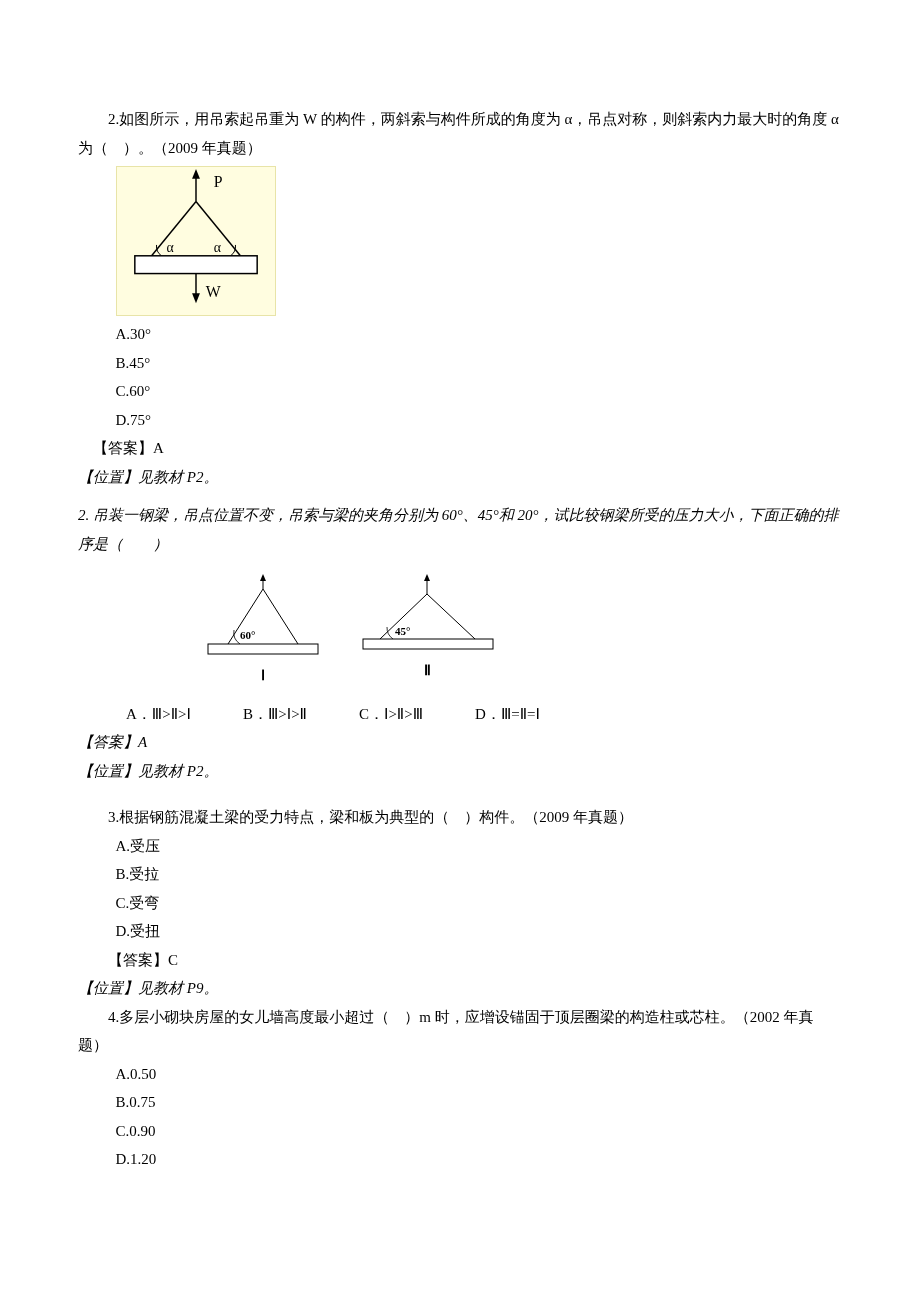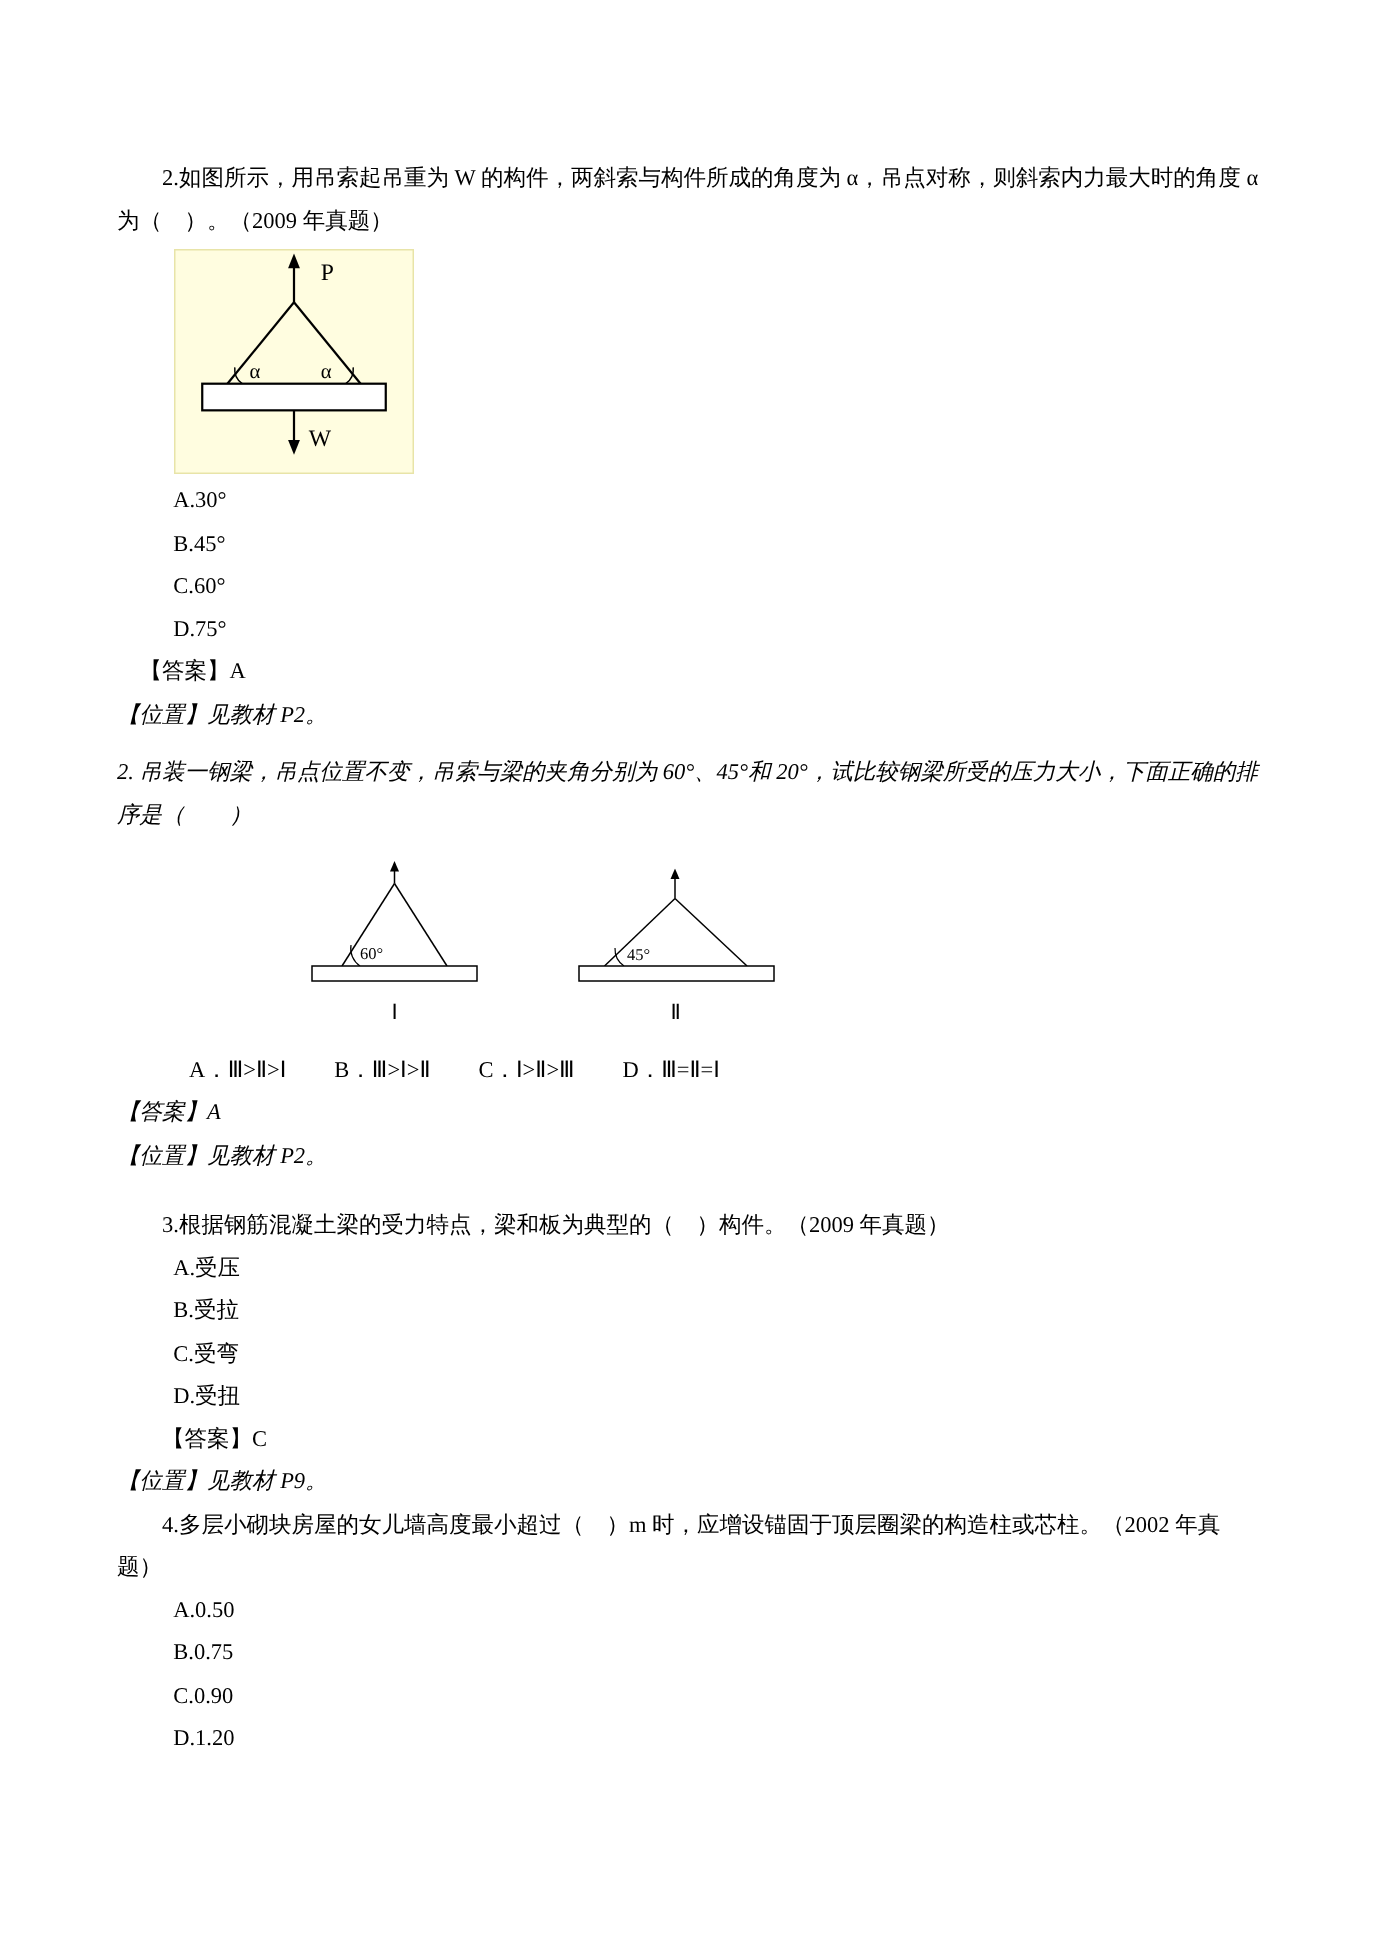--- a/index.html
+++ b/index.html
@@ -20,37 +20,38 @@
     .figure1 {
       width: 160px;
       height: 150px;
       background: #fffde0;
       border: 1px solid #e8e4a8;
       position: relative;
     }
     .figure1 svg { width: 100%; height: 100%; }
     .figures2 {
       display: flex;
-      gap: 50px;
+      gap: 27px;
       margin: 16px 0 10px 120px;
-      align-items: flex-end;
+      align-items: flex-start;
+      font-weight: bold;
     }
     .fig2-item {
       text-align: center;
     }
     .fig2-item svg { display: block; }
     .fig2-label {
       margin-top: 4px;
       font-size: 14px;
       font-family: "Times New Roman", serif;
     }
     .options-row {
       display: flex;
       padding-left: 3.2em;
-      gap: 32px;
+      gap: 52px;
       font-family: "SimSun", serif;
     }
     .spacer-sm { height: 10px; }
     .spacer-md { height: 18px; }
     .roman { font-family: "Times New Roman", serif; }
   </style>
 </head>
 <body>
 
 <p class="indent">2.如图所示，用吊索起吊重为 W 的构件，两斜索与构件所成的角度为 α，吊点对称，则斜索内力最大时的角度 α 为（　）。（2009 年真题）</p>

